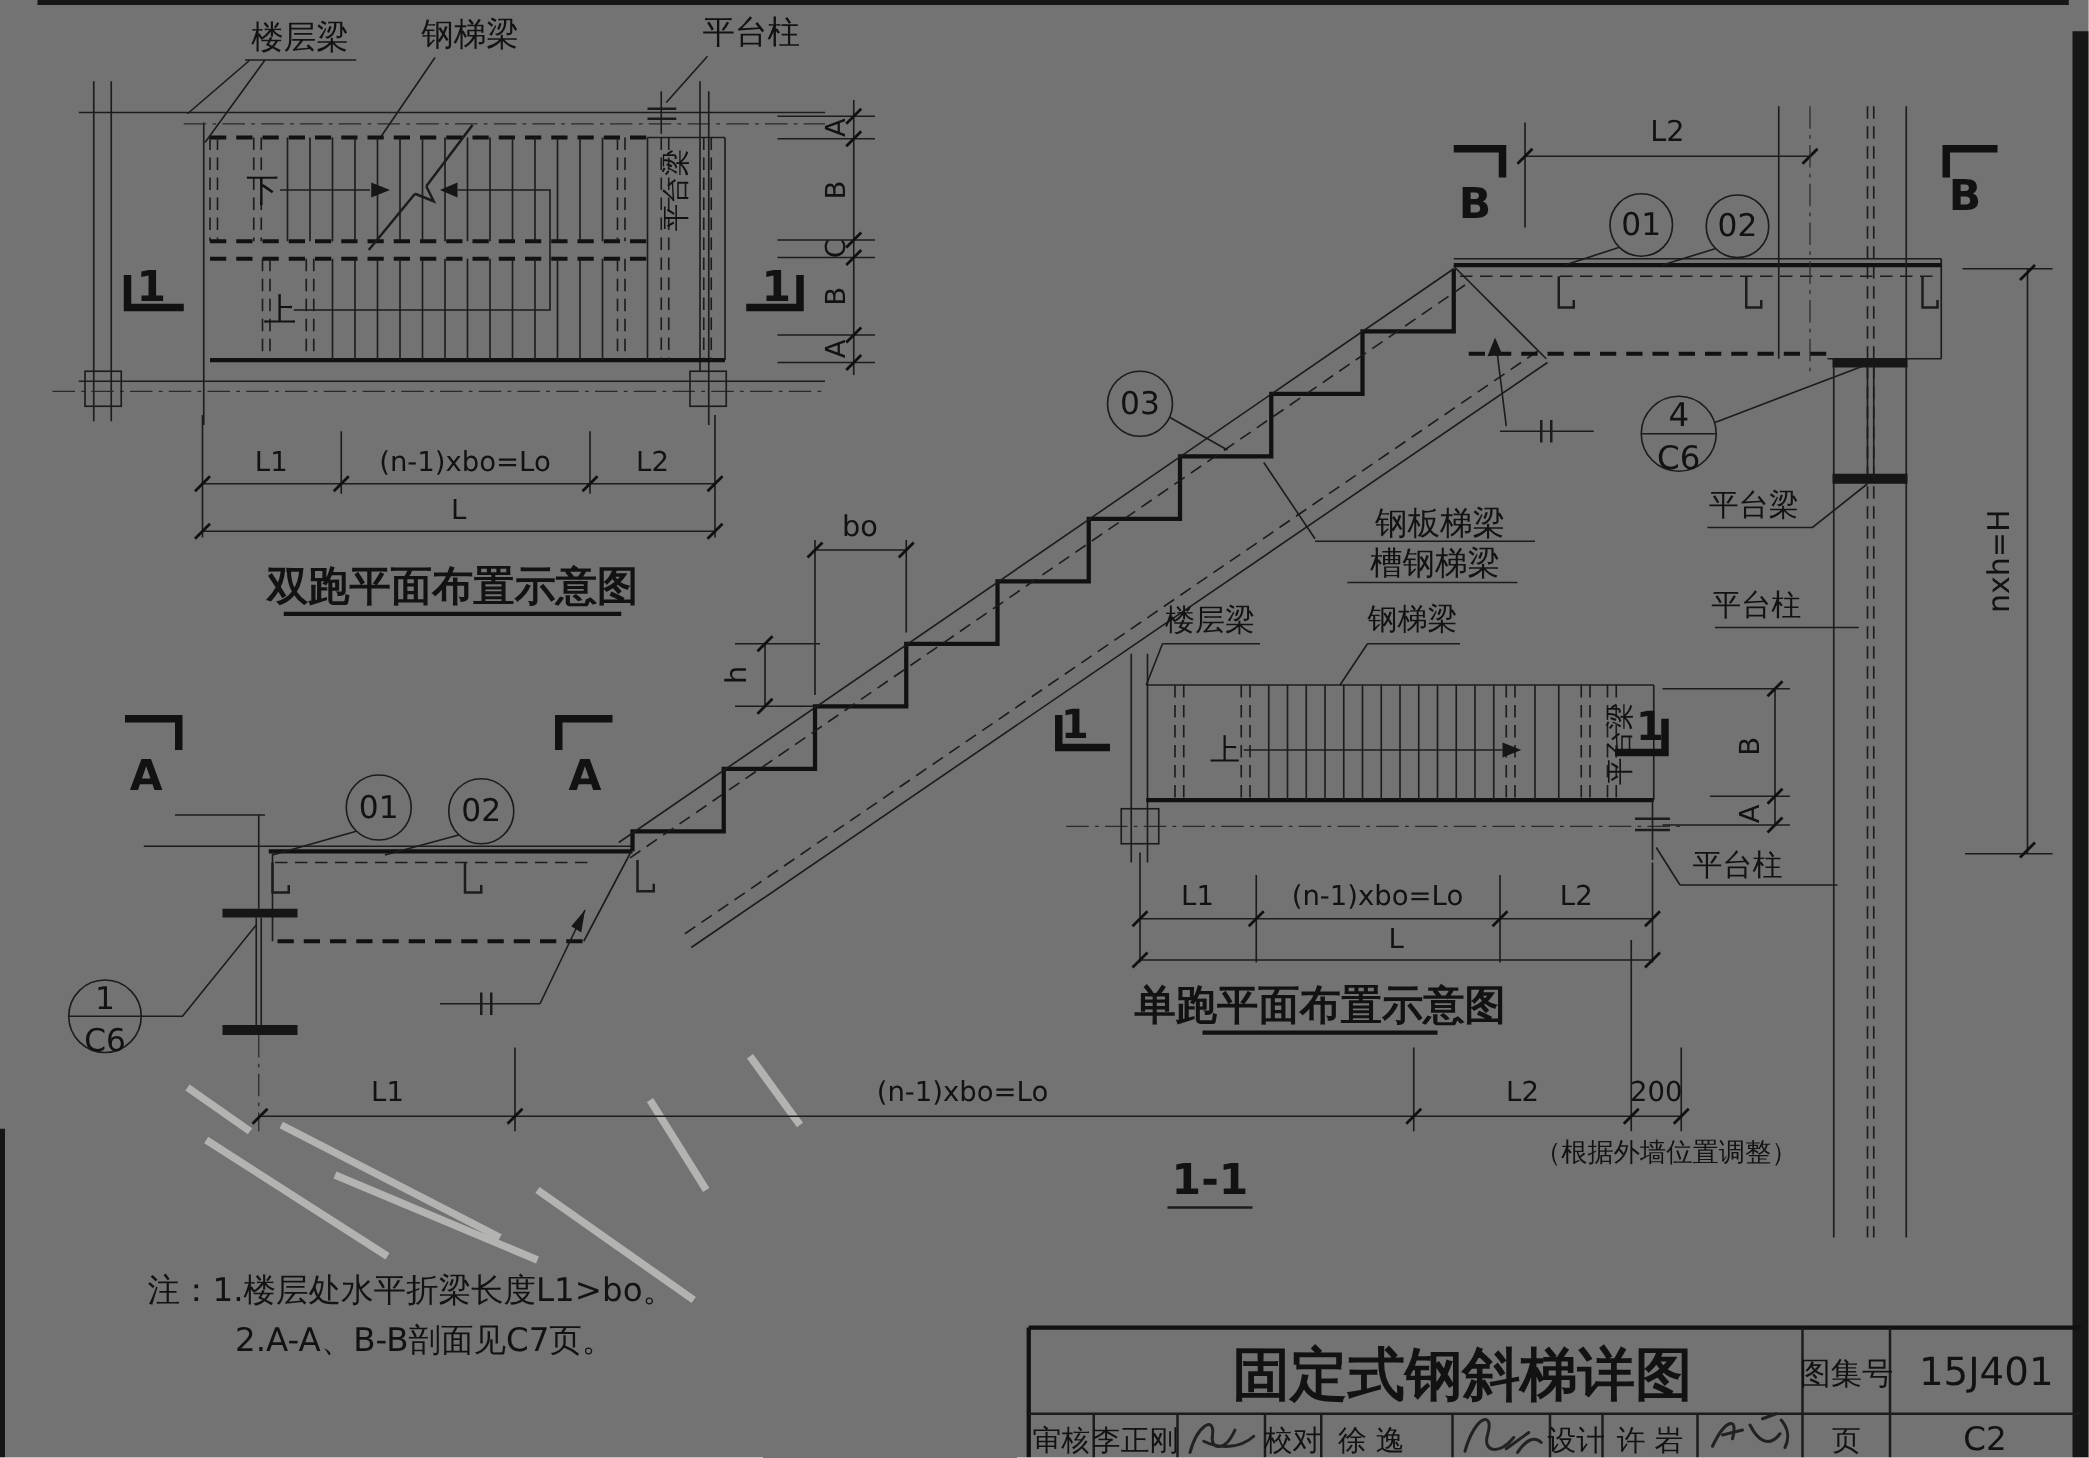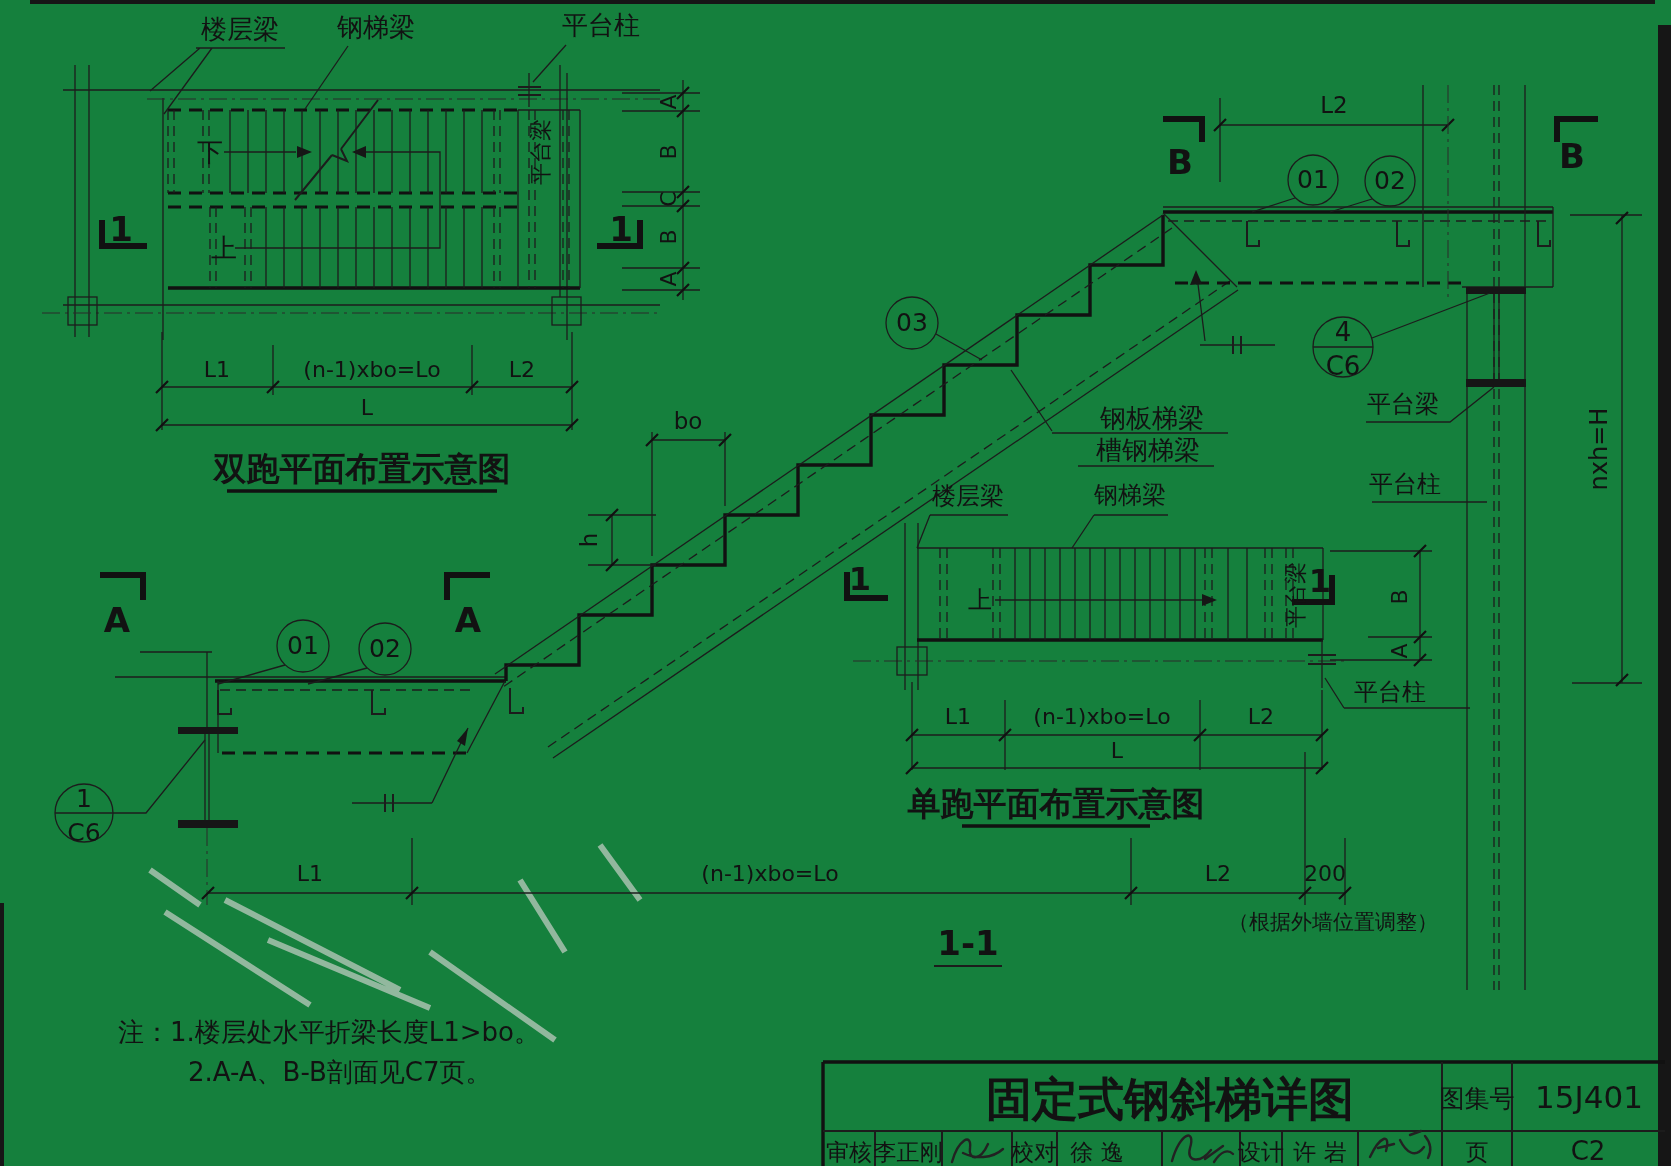--- a/index.html
+++ b/index.html
@@ -1,16 +1,16 @@
 <!DOCTYPE html>
 <html><head>
 <meta charset="utf-8">
 <style>
   html,body{margin:0;padding:0;background:#ffffff;}
-  .sheet{position:relative;width:1671px;height:1166px;background:#15803d;overflow:hidden;}
+  .sheet{position:relative;width:1671px;height:1166px;background:#737373;overflow:hidden;}
   svg{display:block;}
   .ln{stroke:#1c1c1c;stroke-width:1.3;fill:none;stroke-linecap:butt;}
   .ln2{stroke:#1c1c1c;stroke-width:2;fill:none;}
   .thk{stroke:#111;stroke-width:3.4;fill:none;}
   .mk{stroke:#111;stroke-width:6;fill:none;}
   .dsh{stroke:#1c1c1c;stroke-width:1.3;fill:none;stroke-dasharray:10 6;}
   .dshthk{stroke:#111;stroke-width:3.2;fill:none;stroke-dasharray:13 8;}
   .cl{stroke:#2a2a2a;stroke-width:1;fill:none;stroke-dasharray:18 5 3 5;}
   .tick{stroke:#111;stroke-width:2.2;fill:none;}
   .blk{fill:#161616;stroke:none;}

